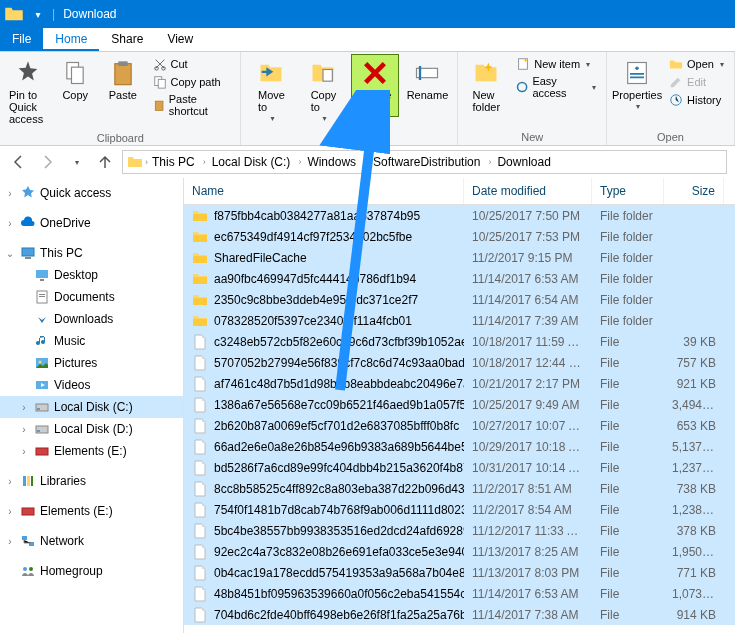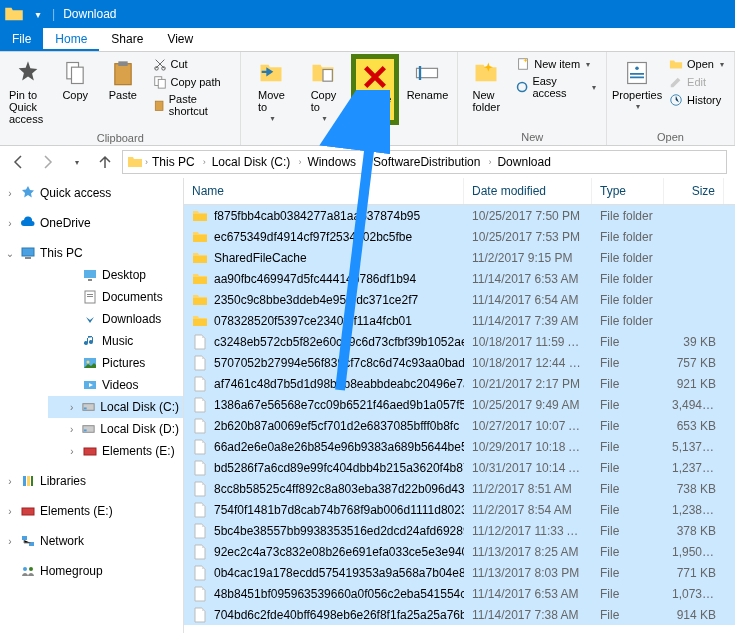--- a/index.html
+++ b/index.html
@@ -16,40 +16,40 @@
 .tab { padding: 4px 12px; cursor: default; }
 .tab.file { background: #0078d7; color: #fff; }
 .tab.active { border-bottom: 2px solid #0078d7; color: #0078d7; }
 
 
 .ribbon { display: flex; height: 94px; background: #f5f6f7; border-bottom: 1px solid #d0d0d0; }
 .group { border-right: 1px solid #e0e0e0; padding: 2px 6px 0 6px; display: flex; flex-direction: column; }
 .group-body { display: flex; align-items: flex-start; flex: 1; gap: 4px; }
 .group-label { text-align: center; font-size: 11px; color: #666; padding: 2px 0; }
 .bigbtn { display: flex; flex-direction: column; align-items: center; width: 48px; padding: 4px 2px; font-size: 11px; text-align: left; line-height: 1.1; gap: 2px; border: 1px solid transparent; }
-.bigbtn.highlight { border: 5px solid #4d7c0f; background: #fde047; }
+.bigbtn.highlight { border: 1px solid #4d7c0f; background: #bef264; }
 .bigbtn svg { width: 28px; height: 28px; }
 .smallbtns { display: flex; flex-direction: column; gap: 2px; font-size: 11px; padding-top: 2px; }
 .smallbtn { display: flex; align-items: center; gap: 4px; padding: 1px 4px; }
 .smallbtn svg { width: 14px; height: 14px; }
 
 
 .addrbar { display: flex; align-items: center; height: 32px; padding: 4px 8px; gap: 6px; }
 .navbtn { width: 22px; height: 22px; display: flex; align-items: center; justify-content: center; color: #555; }
 .breadcrumbs { flex: 1; border: 1px solid #ccc; height: 24px; display: flex; align-items: center; padding: 0 4px; gap: 2px; font-size: 12px; }
 .crumb { display: flex; align-items: center; gap: 4px; padding: 0 2px; }
 
 
 .main { display: flex; height: calc(633px - 28px - 24px - 94px - 32px); }
 .tree { width: 184px; border-right: 1px solid #e0e0e0; overflow: hidden; padding: 4px 0; font-size: 12px; }
 .tree-item { display: flex; align-items: center; gap: 4px; padding: 3px 4px; white-space: nowrap; }
 .tree-item.sel { background: #cce8ff; }
 .tv-exp { width: 12px; text-align: center; color: #777; font-size: 10px; }
 .tv-icon { width: 16px; height: 16px; display: flex; align-items: center; justify-content: center; }
-.indent1 { padding-left: 18px; margin-left: 48px; }
+.indent1 { padding-left: 18px; }
 
 .list { flex: 1; overflow: hidden; display: flex; flex-direction: column; }
 .list-head { display: flex; border-bottom: 1px solid #e0e0e0; font-size: 12px; color: #0c4a6e; }
 .list-head > div { padding: 6px 8px; border-right: 1px solid #f0f0f0; }
 .col-name { width: 280px; }
 .col-date { width: 128px; }
 .col-type { width: 72px; }
 .col-size { width: 60px; text-align: right; }
 .rows { overflow: hidden; }
 .row { display: flex; font-size: 12px; align-items: center; height: 21px; }

